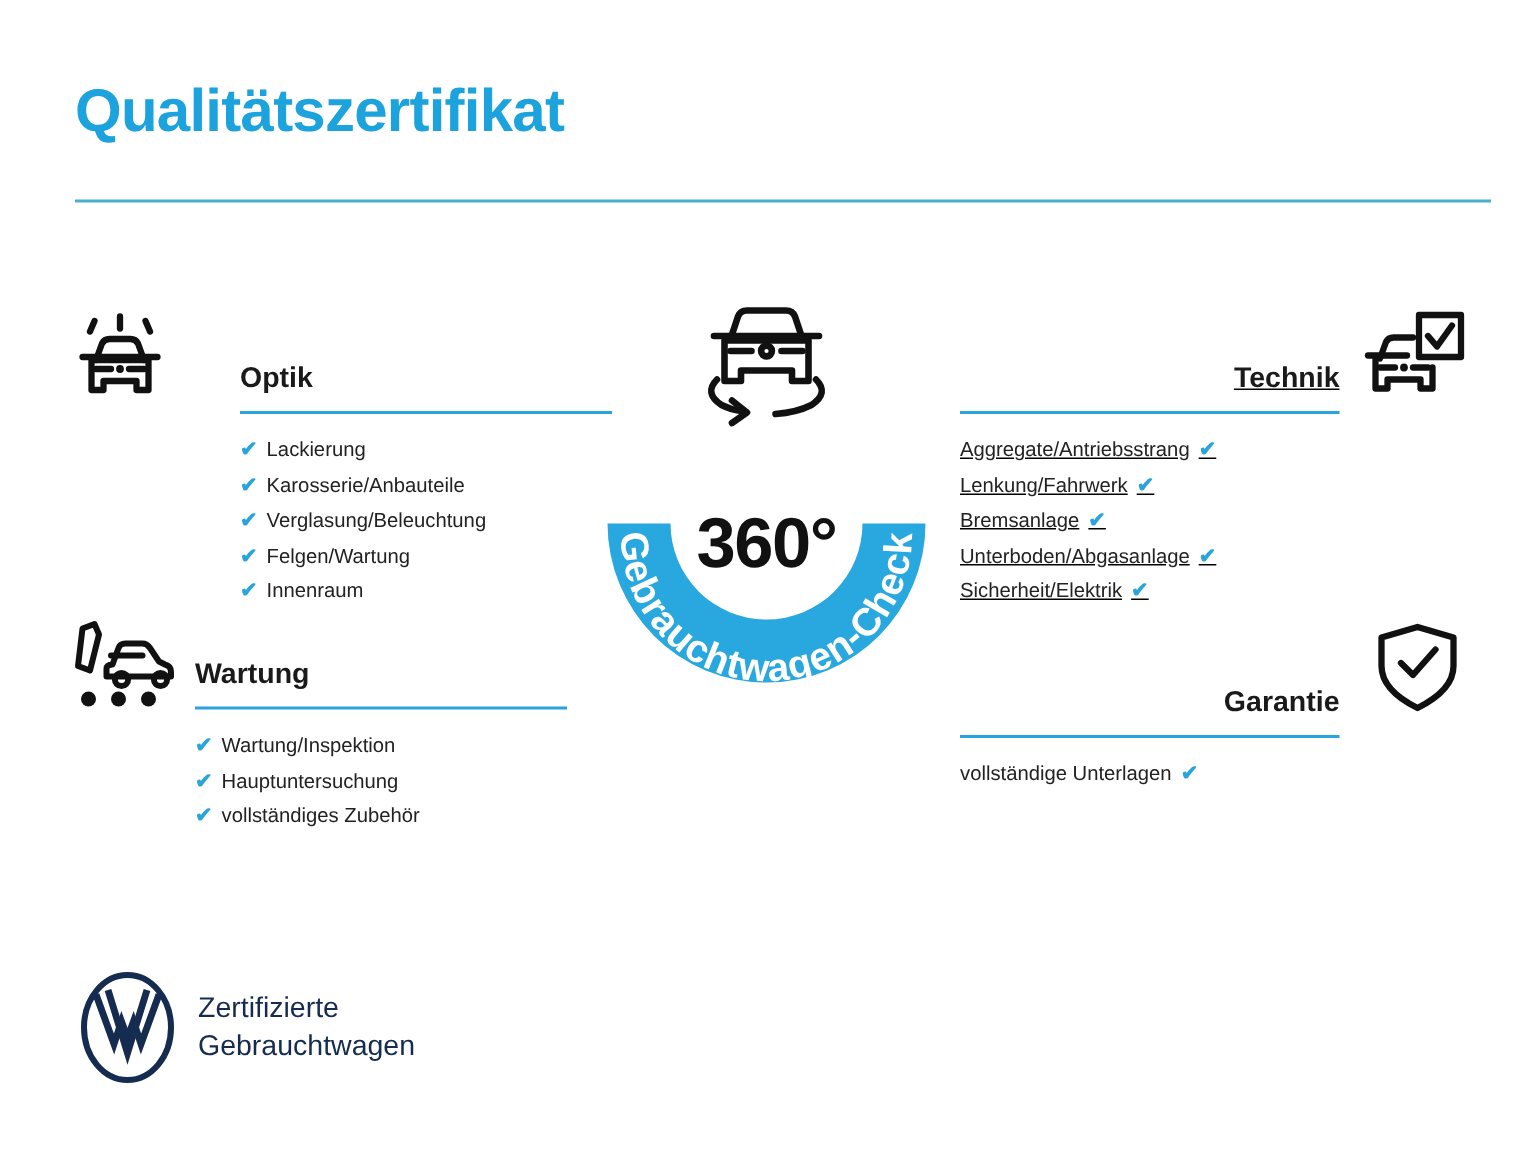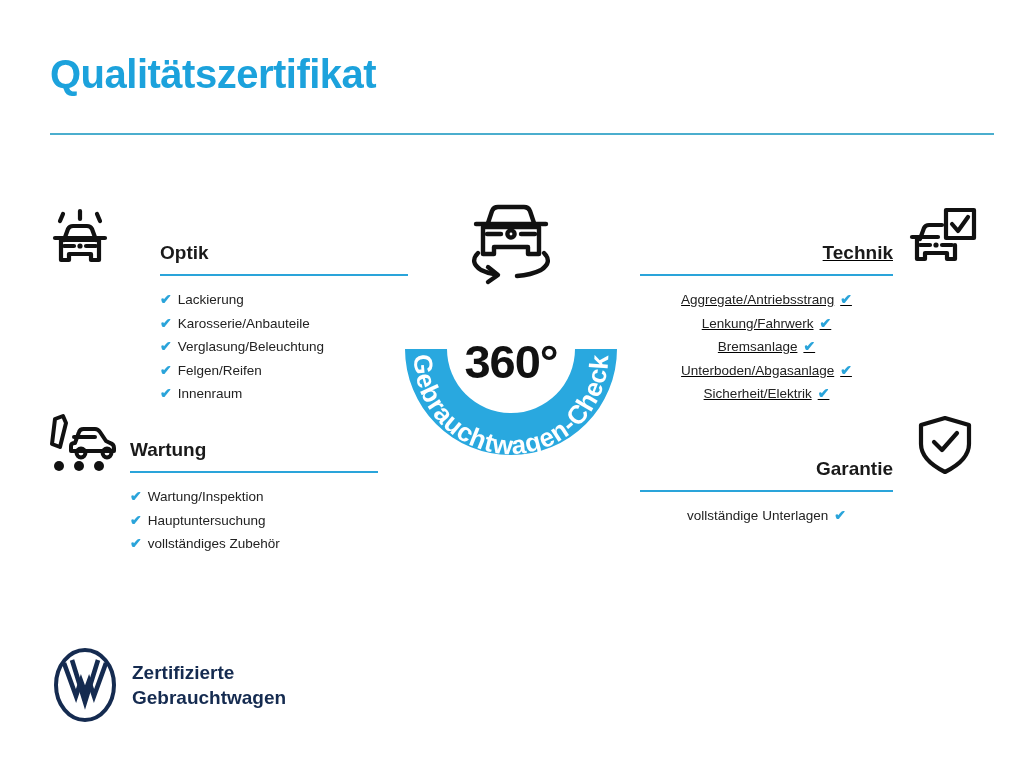--- a/index.html
+++ b/index.html
@@ -66,21 +66,21 @@
     font-weight: bold;
   }
 
   
   .col-left .sec-head { text-align: left; }
   .col-left .sec-list .li { text-align: left; }
   .col-left .chk { margin-right: 6px; }
 
   
   .col-right .sec-head { text-align: right; }
-  .col-right .sec-list .li { text-align: center; }
+  .col-right .sec-list .li { text-align: left; }
   .col-right .chk { margin-left: 6px; }
 
   #sec-optik   { left: 130px; top: 240px; width: 248px; margin-left: 30px; }
   #sec-wartung { left: 130px; top: 437px; width: 248px; }
   #sec-technik { left: 640px; top: 240px; width: 253px; text-decoration: underline; }
   #sec-garantie{ left: 640px; top: 456px; width: 253px; }
   .sec-underline { width: 100%; }
 
   
   .sec-icon { position: absolute; }
@@ -112,21 +112,21 @@
   #footer-logo {
     position: absolute;
     left: 54px; top: 648px;
     display: flex;
     align-items: center;
     gap: 16px;
   }
   #vw-mark { width: 62px; height: 74px; }
   #footer-text {
     font-size: 19px;
-    font-weight: bold;
+    font-weight: normal;
     color: #152B50;
     line-height: 25px;
     white-space: nowrap;
   }
 </style>
 </head>
 <body>
 
 <div id="page">
 
@@ -223,21 +223,21 @@
 
   <div class="section col-left" id="sec-optik">
     <div class="sec-head">
       <div class="sec-title">Optik</div>
       <div class="sec-underline"></div>
     </div>
     <div class="sec-list">
       <div class="li"><span class="chk">✔</span><span>Lackierung</span></div>
       <div class="li"><span class="chk">✔</span><span>Karosserie/Anbauteile</span></div>
       <div class="li"><span class="chk">✔</span><span>Verglasung/Beleuchtung</span></div>
-      <div class="li"><span class="chk">✔</span><span>Felgen/Reifen</span></div>
+      <div class="li"><span class="chk">✔</span><span>Felgen/Wartung</span></div>
       <div class="li"><span class="chk">✔</span><span>Innenraum</span></div>
     </div>
   </div>
 
   <div class="section col-left" id="sec-wartung">
     <div class="sec-head">
       <div class="sec-title">Wartung</div>
       <div class="sec-underline"></div>
     </div>
     <div class="sec-list">

